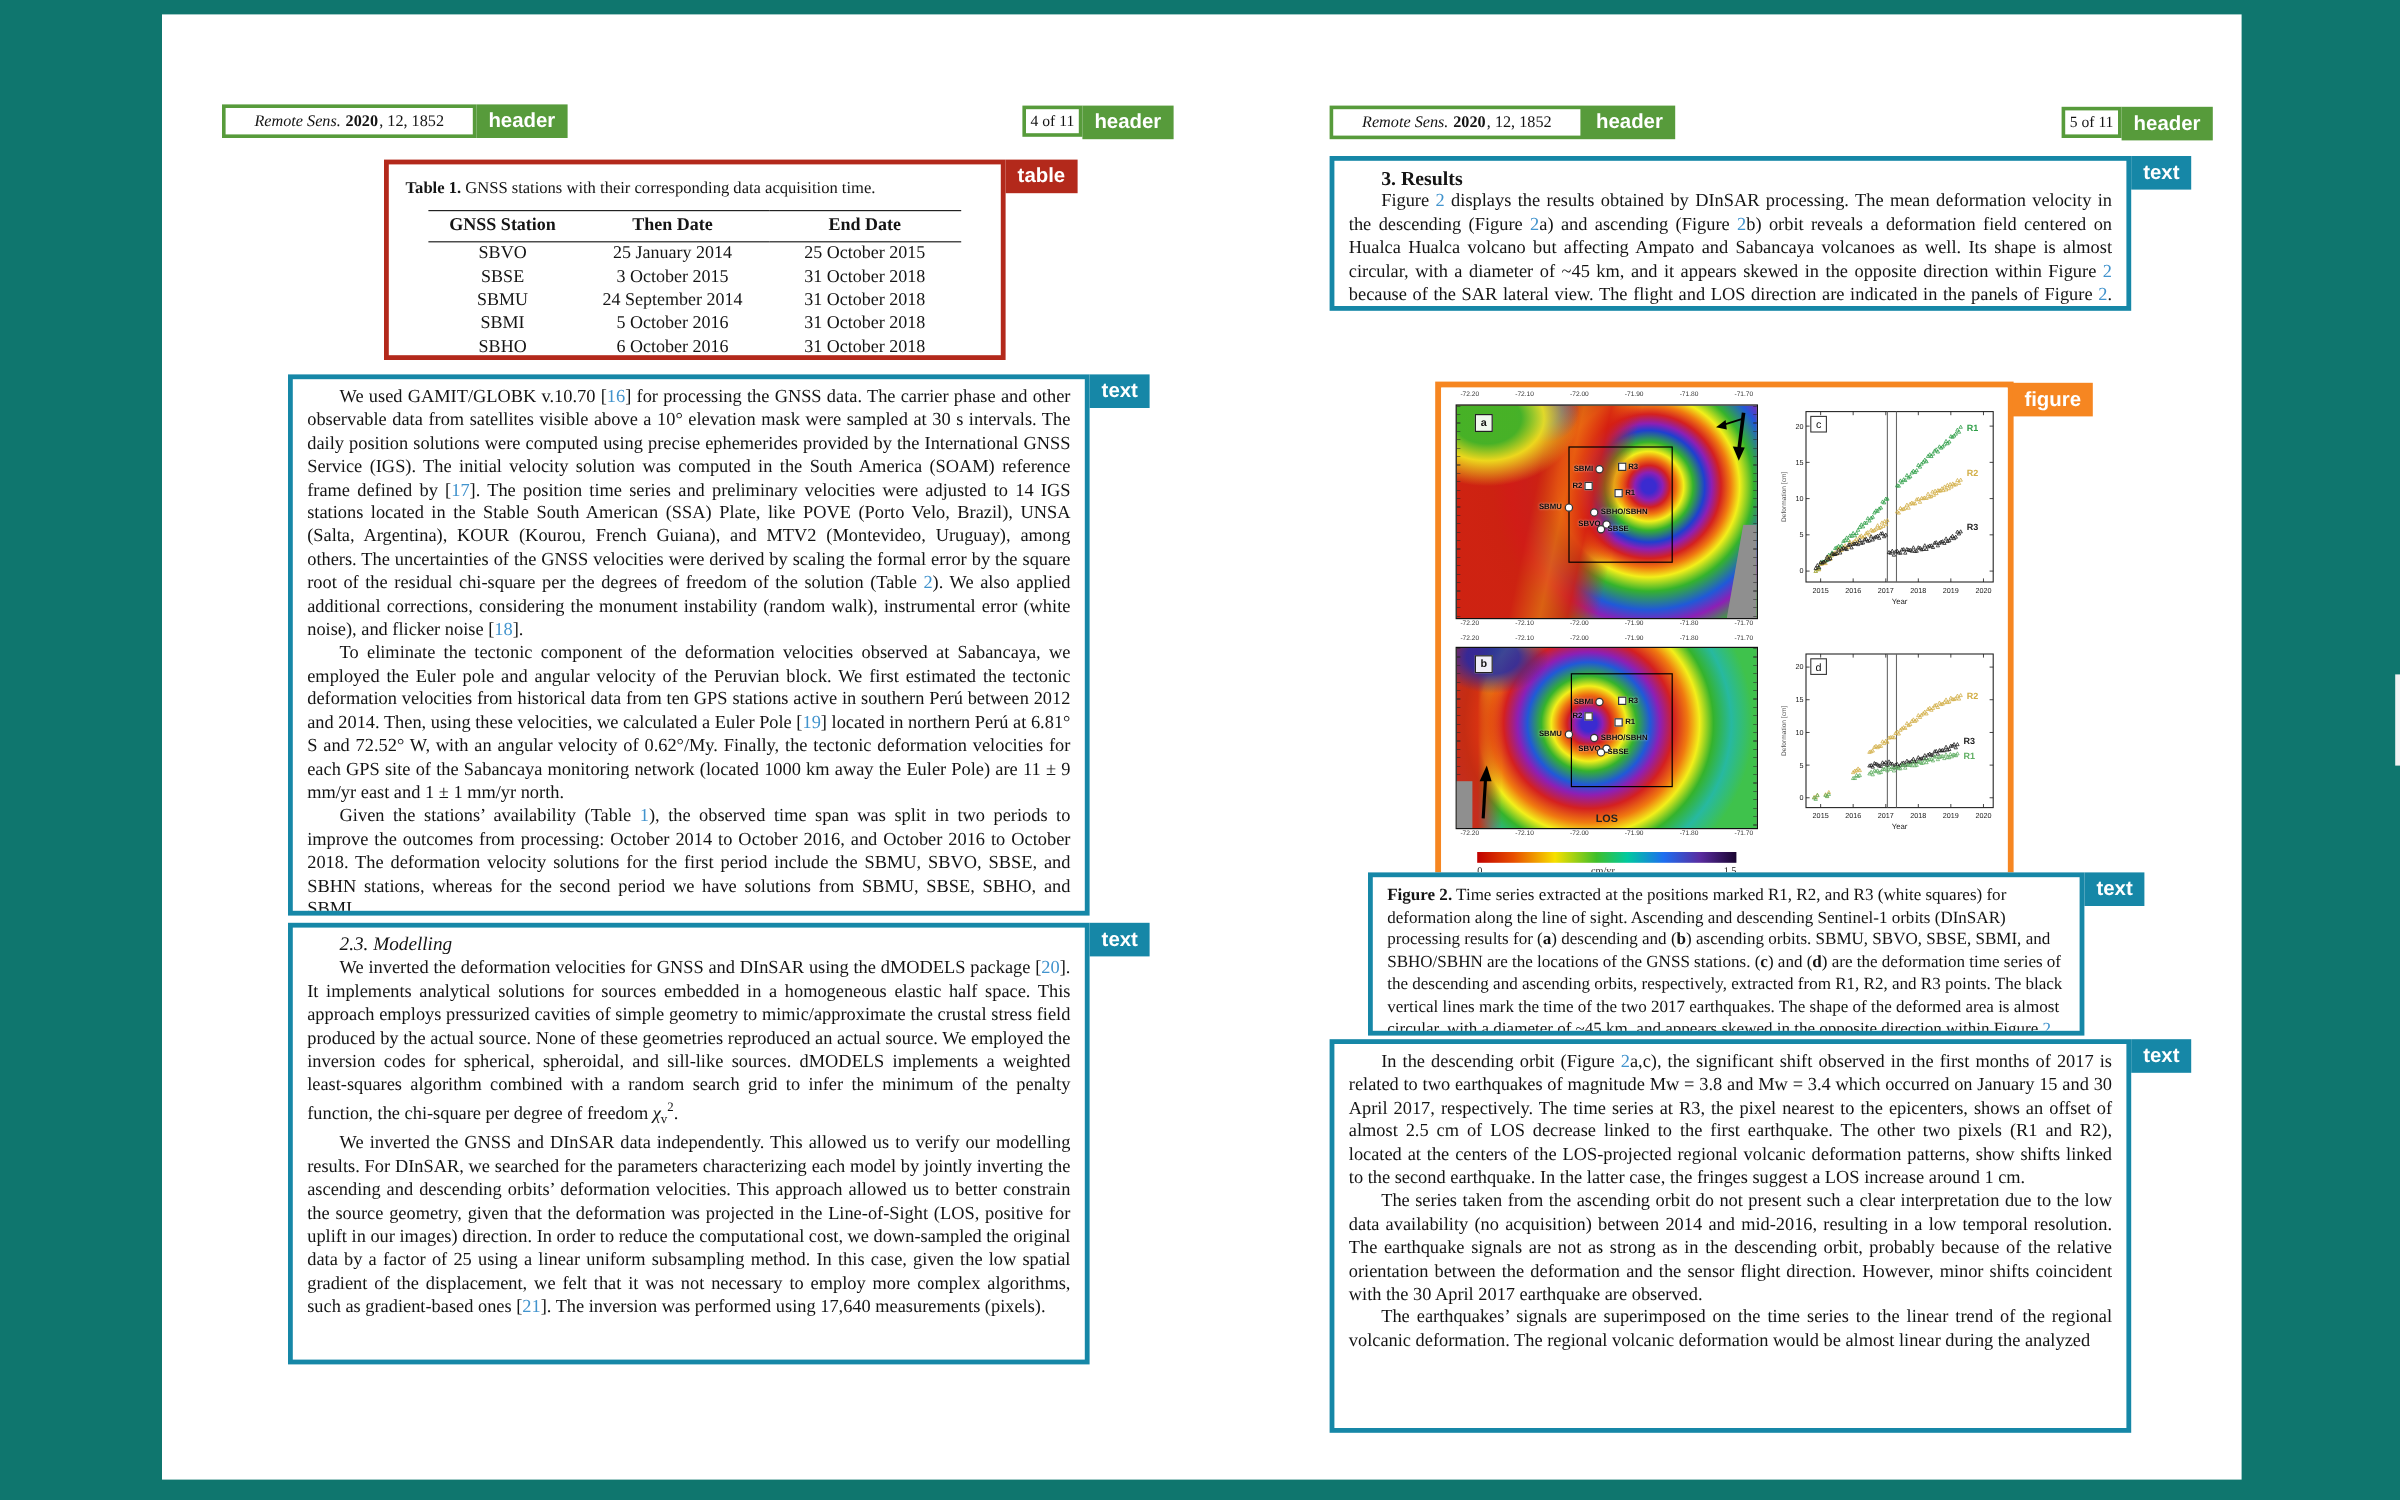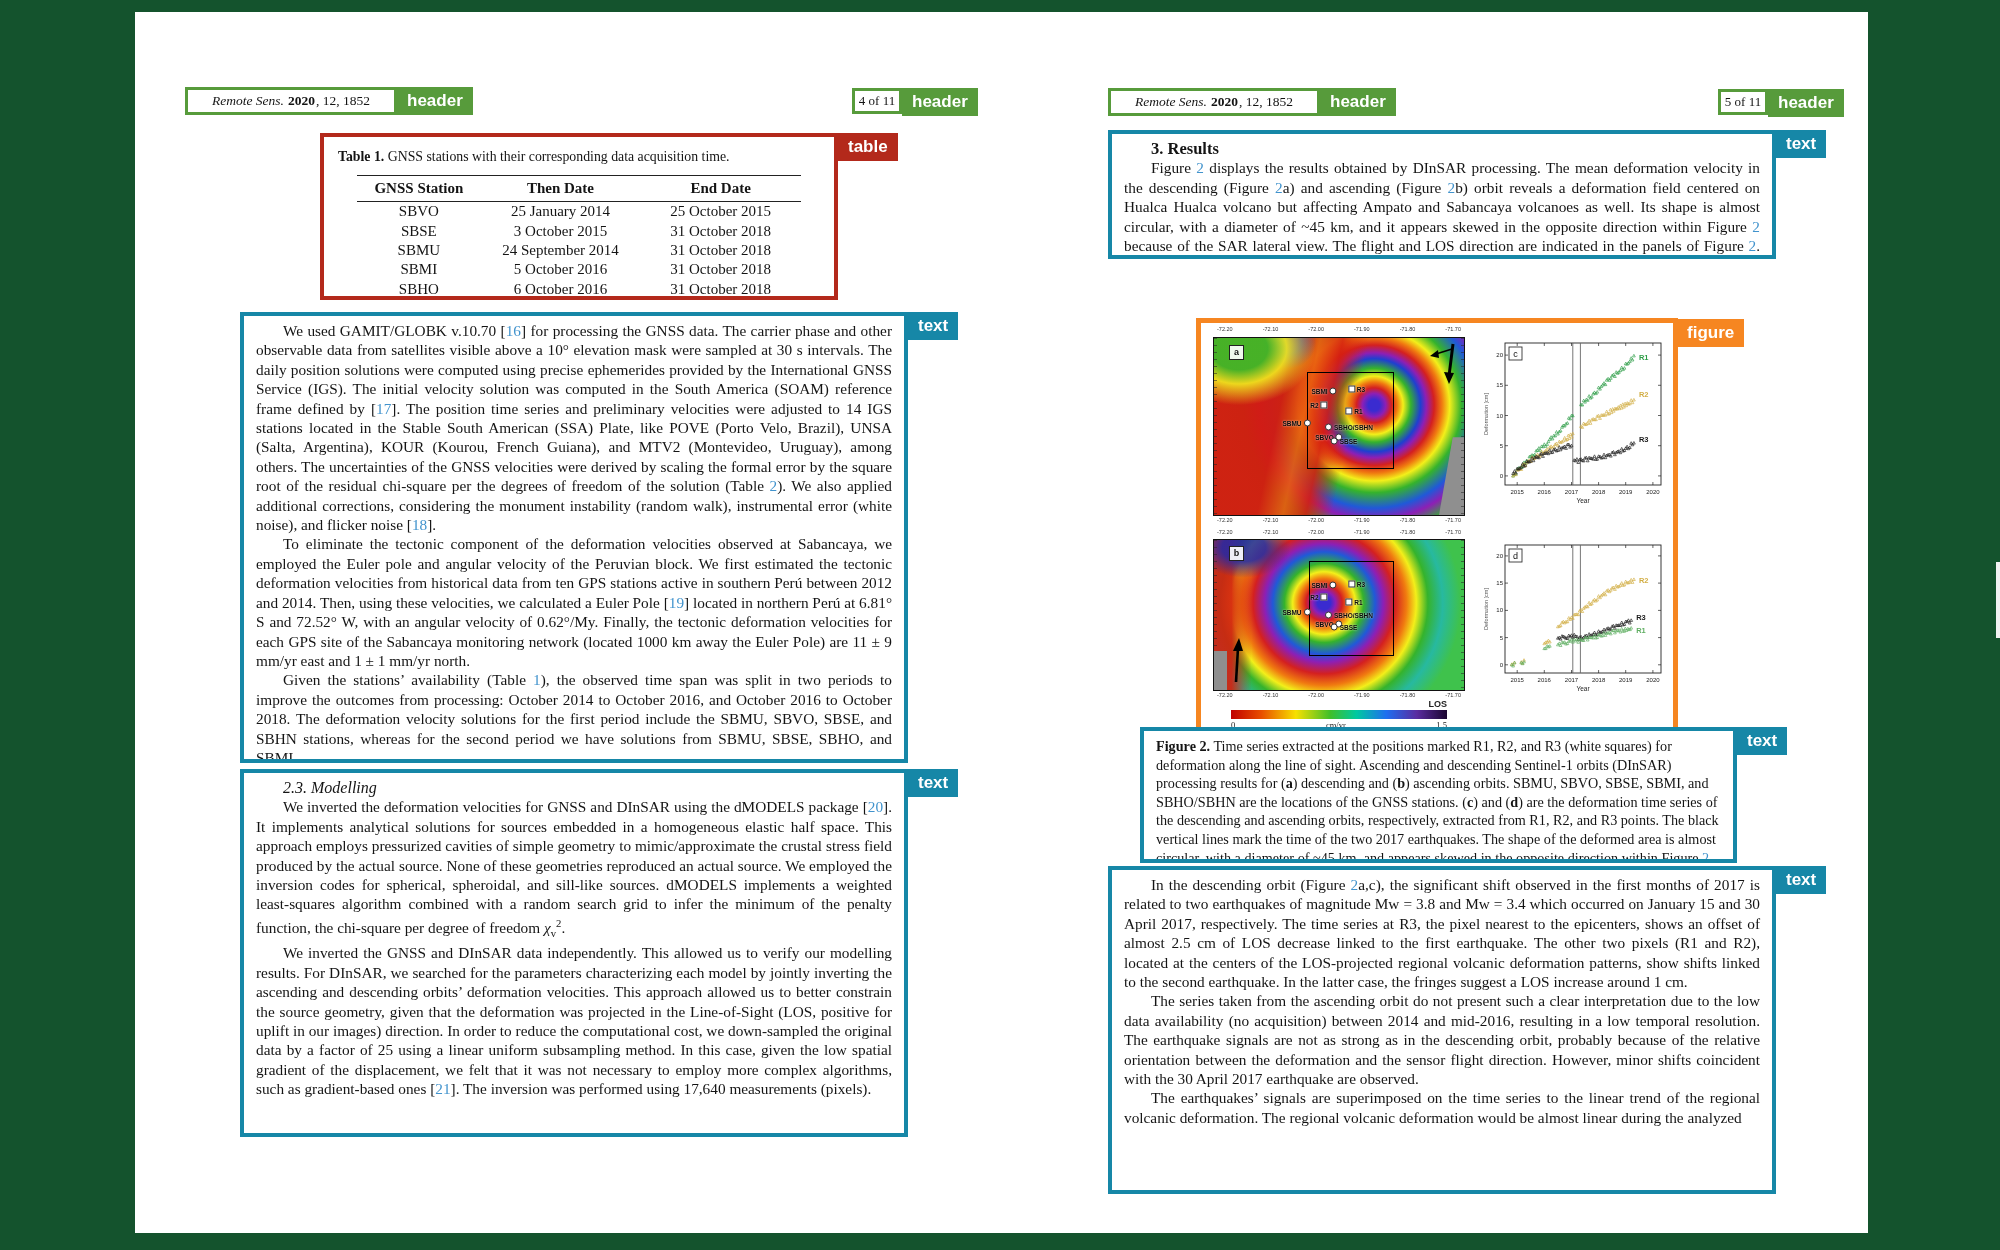--- a/index.html
+++ b/index.html
@@ -1,16 +1,16 @@
 <!DOCTYPE html>
 <html><head>
 <meta charset="utf-8">
 <style>
   html,body{margin:0;padding:0;background:#333;}
-  .canvas{position:relative;width:2000px;height:1250px;background:#14532d;overflow:hidden;
+  .canvas{position:relative;width:2000px;height:1250px;background:#0f766e;overflow:hidden;
           font-family:"Liberation Serif",serif;color:#141414;}
   .page{position:absolute;left:135px;top:12px;width:1733px;height:1221px;background:#ffffff;}
   .edge-notch{position:absolute;right:0;top:562px;width:4px;height:76px;background:#f2f2f2;}
 
   
   .annot{position:absolute;background:#fff;box-sizing:border-box;overflow:visible;}
   .annot .inner{position:absolute;inset:0;overflow:hidden;}
   .b-green{border:3px solid #579b3b;}
   .b-teal{border:4px solid #1687a7;}
   .b-red{border:4px solid #b3291b;}
@@ -316,21 +316,21 @@
       </div>
       <div class="ticks" style="left:12px;top:370px;width:252px;">
           <span>-72.20</span>
           <span>-72.10</span>
           <span>-72.00</span>
           <span>-71.90</span>
           <span>-71.80</span>
           <span>-71.70</span>
         </div>
 
-      <div class="cbar-title" style="left:30px;top:376px;width:216px;text-align:right;">LOS</div>
+      <div class="cbar-title" style="left:30px;top:354px;width:216px;">LOS</div>
       <div class="cbar" style="left:30px;top:387px;width:216px;"></div>
       <div class="cbar-lbls" style="left:30px;top:397px;width:216px;">
         <span>0</span>
         <span>cm/yr</span>
         <span>1.5</span>
       </div>
 
       <div class="chart" style="left:280px;top:12px;width:190px;height:192px;"><svg width="190" height="192" viewBox="0 0 190 192" xmlns="http://www.w3.org/2000/svg">
             <rect x="24" y="8" width="156" height="142" fill="#fff" stroke="#222" stroke-width="0.9"></rect>
             <line x1="91.8" y1="8" x2="91.8" y2="150" stroke="#666" stroke-width="0.9"></line>

